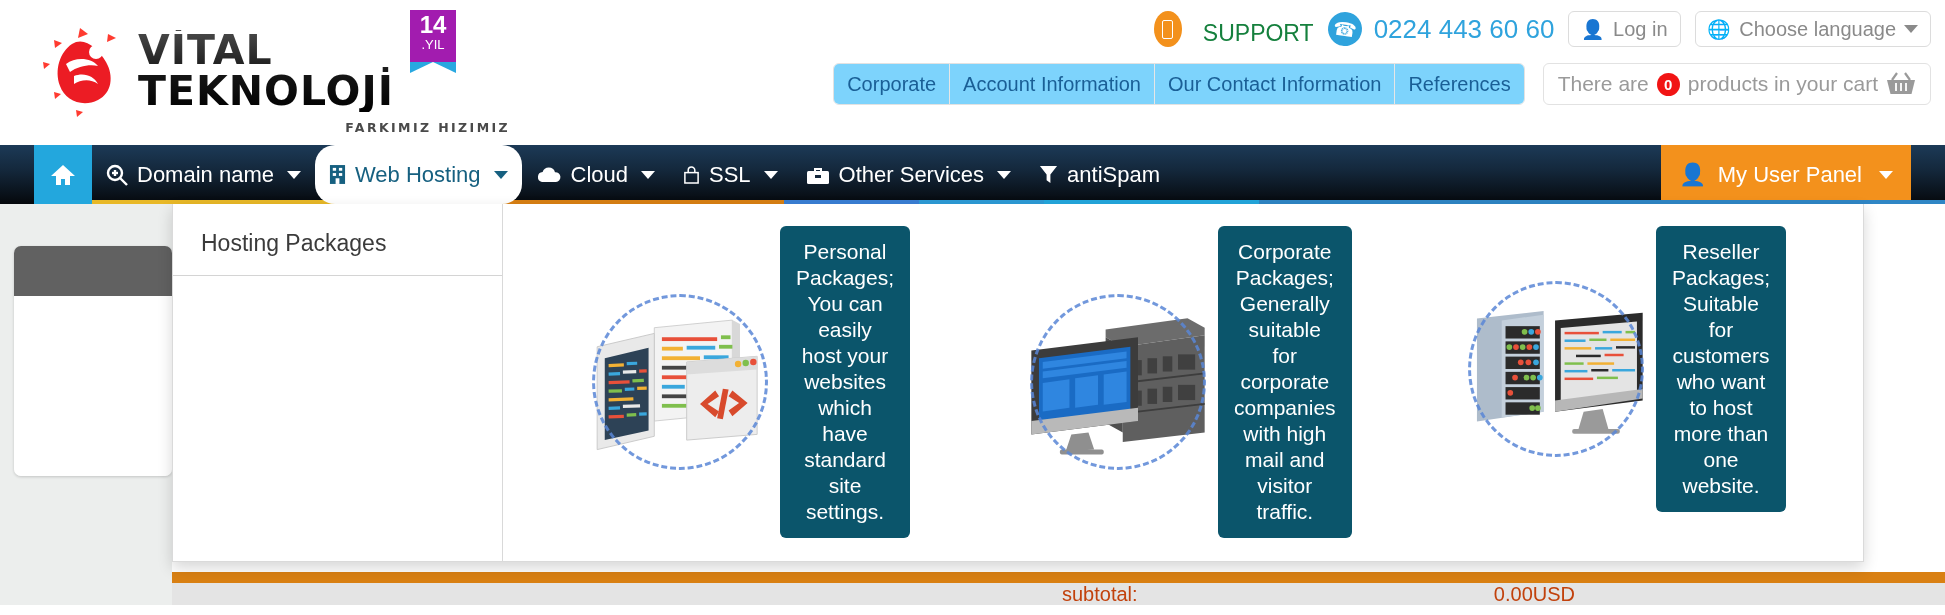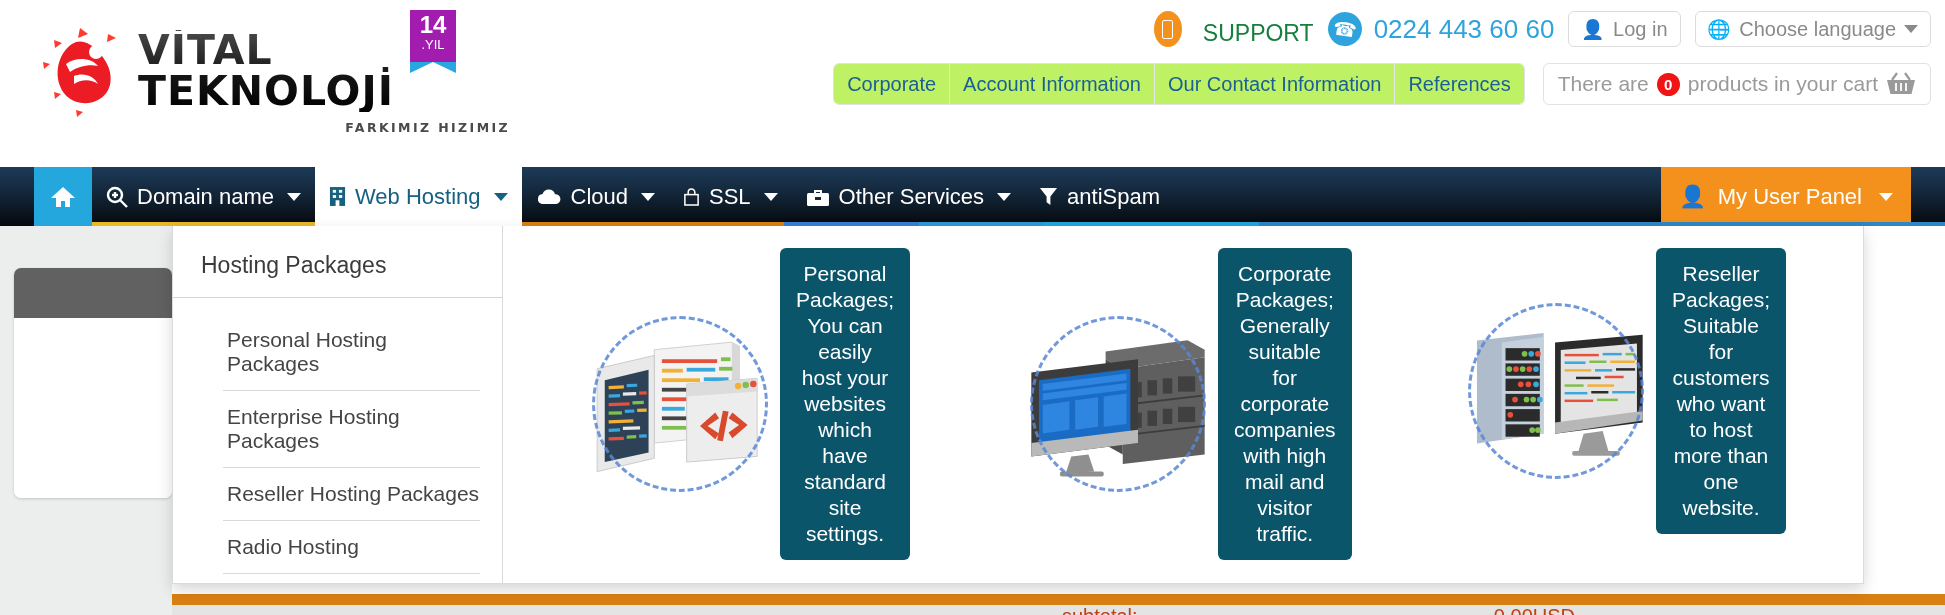--- a/index.html
+++ b/index.html
@@ -5,21 +5,21 @@
   * { box-sizing: border-box; margin: 0; padding: 0; }
   html, body {
     width: 1945px; height: 615px;
     font-family: "Liberation Sans", sans-serif;
     background: #ffffff;
     overflow: hidden;
   }
   .page { position: relative; width: 1945px; height: 615px; background:#fff; }
 
   
-  .topbar { position: relative; height: 167px; background: #ffffff; padding-left: 37px; }
+  .topbar { position: relative; height: 145px; background: #ffffff; padding-left: 37px; }
 
   .logo-wrap { position: absolute; left: 40px; top: 8px; width: 470px; height: 120px; }
   .logo-mark { position: absolute; left: 0; top: 18px; width: 100px; height: 92px; }
   .logo-text { position:absolute; left: 98px; top: 22px; }
   .logo-title {
     font-family: "DejaVu Sans", sans-serif;
     font-size: 41px; font-weight: 700; letter-spacing: 1px;
     color: #1b1b1b; line-height: 1;
     background: linear-gradient(180deg,#4a4a4a 0%,#151515 55%,#000 100%);
     -webkit-background-clip: text; background-clip: text; color: transparent;
@@ -60,21 +60,21 @@
     height: 36px; display:flex; align-items:center; gap:8px; padding: 0 12px;
     color:#8a8a8a; font-size: 20px; white-space: nowrap;
   }
   .pill .gl { font-size:19px; color:#8a8a8a; }
   .caret-dn { width:0;height:0;border-left:7px solid transparent;border-right:7px solid transparent;border-top:8px solid #8a8a8a; }
 
   .hdr-row2 { display:flex; align-items:center; justify-content:flex-end; gap:0; height: 48px; margin-top: 8px; }
   .navpills { display:flex; align-items:stretch; border:1px solid #e2e2e2; border-radius:6px; overflow:hidden; height:42px; }
   .navpills a {
     display:flex; align-items:center; padding: 0 13px; color:#1a5f96; font-size:20px;
-    text-decoration:none; border-right:1px solid #e6e6e6; background:#bef264; white-space:nowrap;
+    text-decoration:none; border-right:1px solid #e6e6e6; background:#7dd3fc; white-space:nowrap;
   }
   .navpills a:last-child { border-right: 0; }
   .cart-pill {
     margin-left: 18px; border:1px solid #e2e2e2; border-radius:6px; height:42px;
     display:flex; align-items:center; gap:8px; padding: 0 14px; color:#9a9a9a; font-size:21px; background:#fff;
   }
   .cart-count {
     background:#f11414; color:#fff; border-radius:50%; width:23px; height:23px;
     display:inline-flex; align-items:center; justify-content:center; font-size:15px; font-weight:700;
   }
@@ -88,21 +88,21 @@
   }
   .nav-underline { position:absolute; left:0; bottom:0; height:4px; width:100%; display:flex; }
   .nav-underline i { display:block; height:100%; }
 
   .home-btn {
     width: 58px; background:#23a7dd; display:flex; align-items:center; justify-content:center;
     color:#fff; margin-left: 34px; font-size: 26px;
   }
   .nav-item {
     display:flex; align-items:center; gap:9px; padding: 0 14px; color:#ffffff;
-    font-size: 22px; white-space: nowrap; cursor: pointer; position: relative;
+    font-size: 22px; white-space: nowrap; cursor: pointer; position: relative; border-radius: 20px;
   }
   .nav-item .ico { display:inline-flex; align-items:center; font-size:21px; }
   .nav-item .cr { width:0;height:0;border-left:7px solid transparent;border-right:7px solid transparent;border-top:8px solid #ffffff; margin-left:4px; }
   .nav-item.active { background:#ffffff; color:#166080; z-index: 6; }
   .nav-item.active .cr { border-top-color:#166080; }
   .userpanel {
     margin-left: auto; margin-right: 34px; background:#f3911c; color:#fff;
     display:flex; align-items:center; gap:11px; padding: 0 18px; font-size: 22px; white-space:nowrap;
   }
   .userpanel .cr { width:0;height:0;border-left:7px solid transparent;border-right:7px solid transparent;border-top:8px solid #ffffff; margin-left:6px; }
@@ -350,26 +350,20 @@
     <div class="orange-rule"></div>
     <div class="subtotal-row">
       <span class="st-label">subtotal:</span>
       <span class="st-value">0.00USD</span>
     </div>
 
     <div class="mega">
 
       <div class="mega-left">
         <div class="mega-title">Hosting Packages</div>
-        <div class="mega-sub">
-          <a href="#">Personal Hosting Packages</a>
-          <a href="#">Enterprise Hosting Packages</a>
-          <a href="#">Reseller Hosting Packages</a>
-          <a href="#">Radio Hosting</a>
-        </div>
       </div>
 
       <div class="mega-right">
 
         <div class="card">
           <div class="card-img">
             <div class="dashed-circle"></div>
             <svg viewBox="0 0 210 190" width="200" height="182">
               <g>
                 <polygon points="78,38 160,30 160,128 78,136" fill="#f3f3f3" stroke="#cfcfcf"></polygon>

